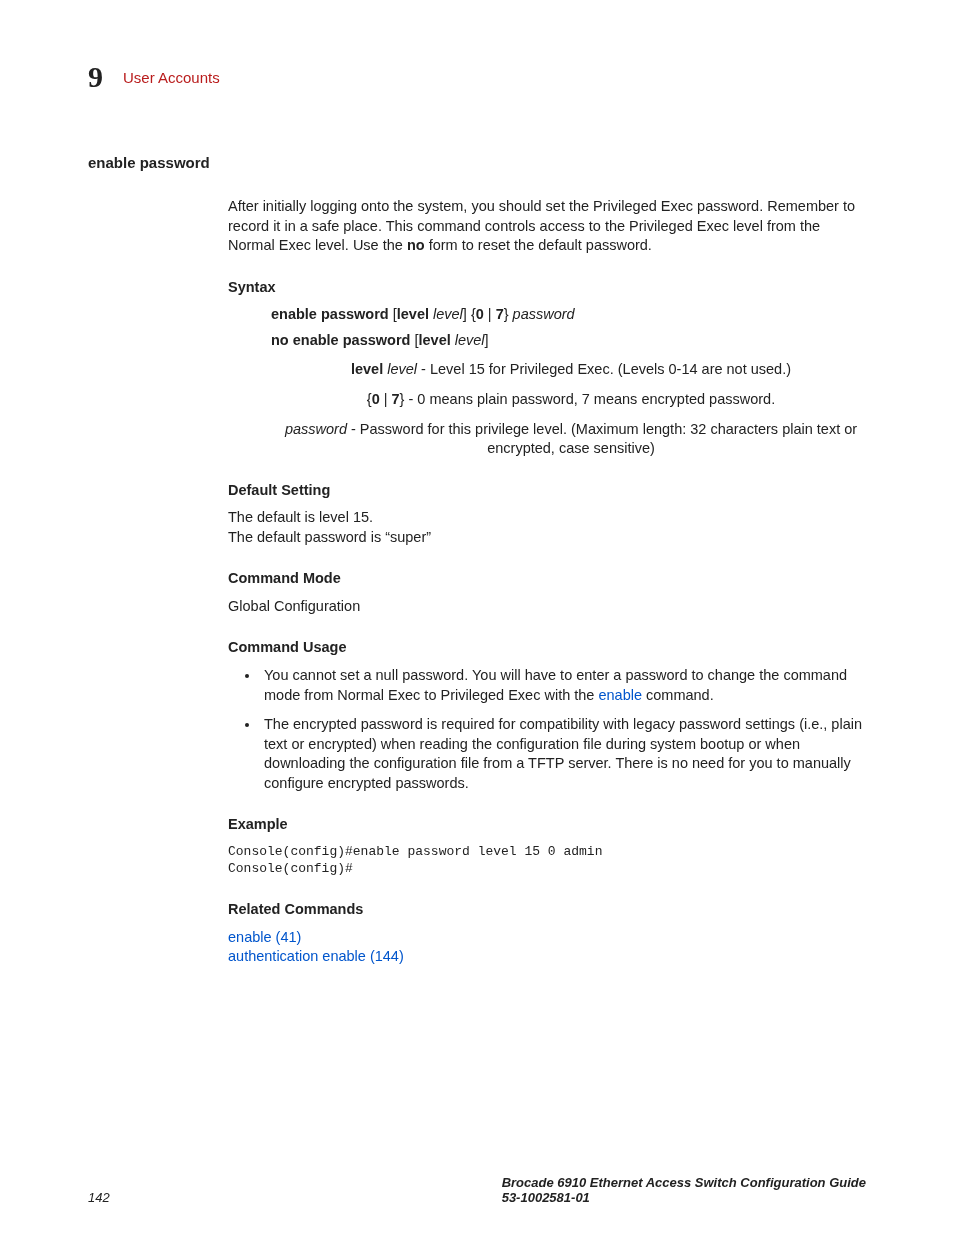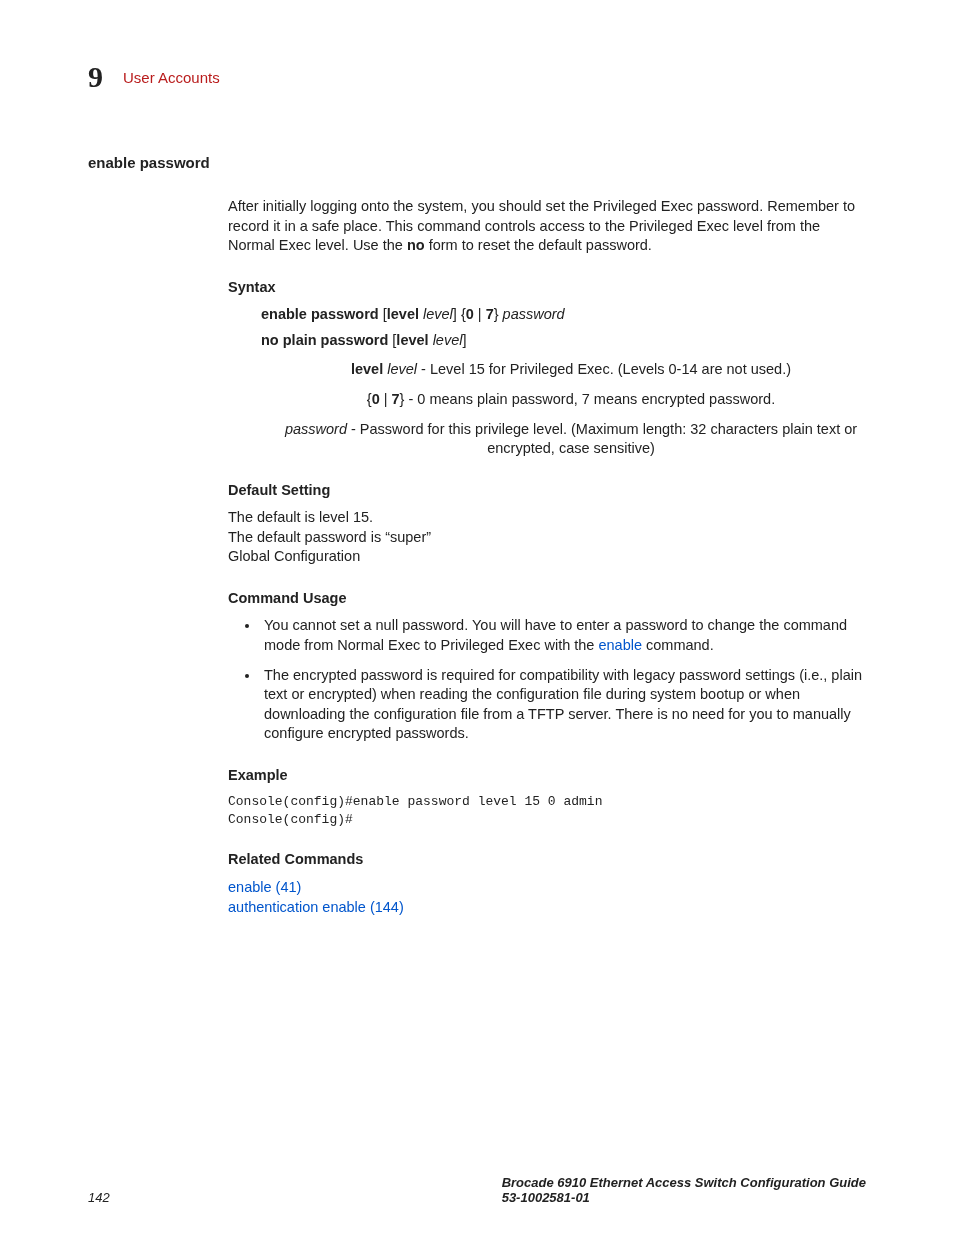--- a/index.html
+++ b/index.html
@@ -42,21 +42,21 @@
   .body-block {
     margin-left: 140px;
     line-height: 1.35;
   }
   .sub-heading {
     font-weight: bold;
     margin-top: 22px;
     margin-bottom: 8px;
   }
   .indent-1 {
-    margin-left: 33px;
+    margin-left: 43px;
     margin-top: 6px;
     margin-bottom: 6px;
   }
   .indent-2 {
     margin-left: 48px;
     margin-top: 10px;
     margin-bottom: 10px;
     text-align: center;
   }
   .bold { font-weight: bold; }
@@ -115,39 +115,40 @@
       <span>After initially logging onto the system, you should set the Privileged Exec password. Remember to record it in a safe place. This command controls access to the Privileged Exec level from the Normal Exec level. Use the </span><span class="bold">no</span><span> form to reset the default password.</span>
     </div>
 
     <div class="sub-heading">Syntax</div>
 
     <div class="indent-1">
       <span class="bold">enable password</span><span> [</span><span class="bold">level</span><span class="italic"> level</span><span>] {</span><span class="bold">0</span><span> | </span><span class="bold">7</span><span>} </span><span class="italic">password</span>
     </div>
 
     <div class="indent-1">
-      <span class="bold">no plain password</span><span> [</span><span class="bold">level</span><span class="italic"> level</span><span>]</span>
+      <span class="bold">no enable password</span><span> [</span><span class="bold">level</span><span class="italic"> level</span><span>]</span>
     </div>
 
     <div class="indent-2">
       <span class="bold">level</span><span class="italic"> level</span><span> - Level 15 for Privileged Exec. (Levels 0-14 are not used.)</span>
     </div>
 
     <div class="indent-2">
       <span>{</span><span class="bold">0</span><span> | </span><span class="bold">7</span><span>} - 0 means plain password, 7 means encrypted password.</span>
     </div>
 
     <div class="indent-2">
       <span class="italic">password</span><span> - Password for this privilege level. (Maximum length: 32 characters plain text or encrypted, case sensitive)</span>
     </div>
 
     <div class="sub-heading">Default Setting</div>
     <div>The default is level 15.</div>
     <div>The default password is “super”</div>
 
+    <div class="sub-heading">Command Mode</div>
     <div>Global Configuration</div>
 
     <div class="sub-heading">Command Usage</div>
     <ul class="bullets">
       <li>
         <span>You cannot set a null password. You will have to enter a password to change the command mode from Normal Exec to Privileged Exec with the </span><a href="#" class="link">enable</a><span> command.</span>
       </li>
       <li>The encrypted password is required for compatibility with legacy password settings (i.e., plain text or encrypted) when reading the configuration file during system bootup or when downloading the configuration file from a TFTP server. There is no need for you to manually configure encrypted passwords.</li>
     </ul>
 

